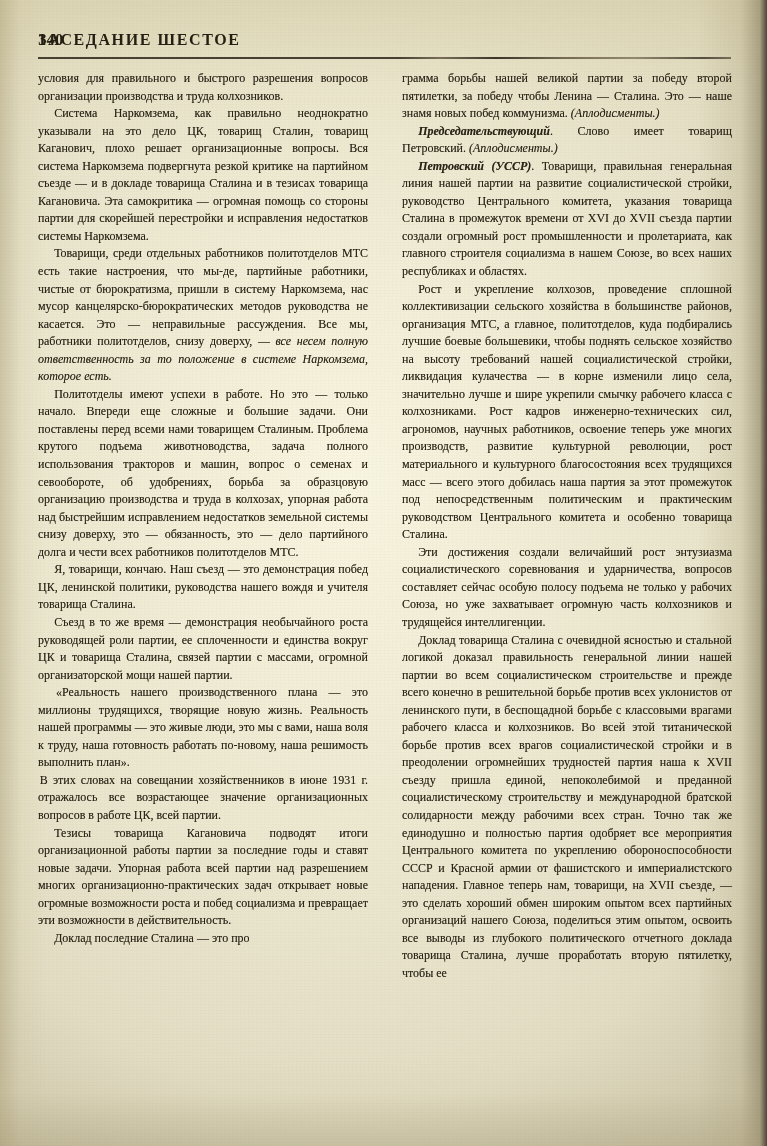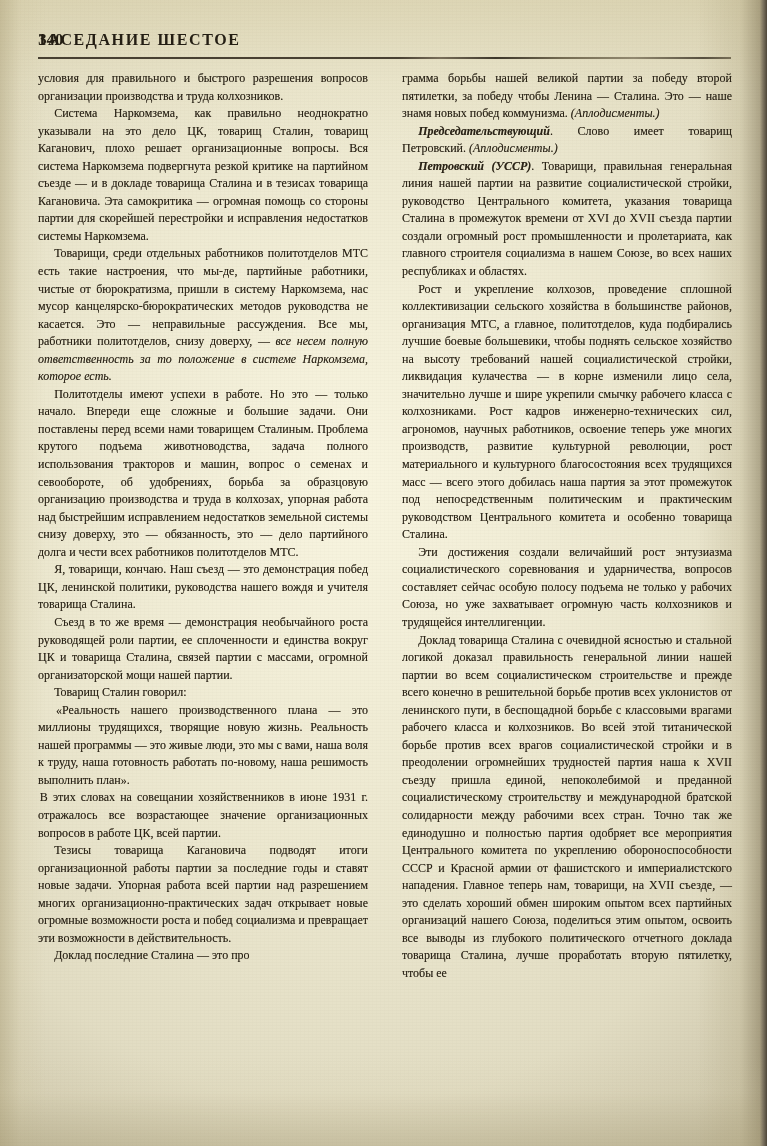--- a/index.html
+++ b/index.html
@@ -196,21 +196,20 @@
         <p>Система Наркомзема, как правильно неоднократно указывали на это дело ЦК, товарищ Сталин, товарищ Каганович, плохо решает организационные вопросы. Вся система Наркомзема подвергнута резкой критике на партийном съезде — и в докладе товарища Сталина и в тезисах товарища Кагановича. Эта самокритика — огромная помощь со стороны партии для скорейшей перестройки и исправления недостатков системы Наркомзема.</p>
 
         <p><span>Товарищи, среди отдельных работников политотделов МТС есть такие настроения, что мы-де, партийные работники, чистые от бюрократизма, пришли в систему Наркомзема, нас мусор канцелярско-бюрократических методов руководства не касается. Это — неправильные рассуждения. Все мы, работники политотделов, снизу доверху, — </span><span class="it">все несем полную ответственность за то положение в системе Наркомзема, которое есть.</span></p>
 
         <p>Политотделы имеют успехи в работе. Но это — только начало. Впереди еще сложные и большие задачи. Они поставлены перед всеми нами товарищем Сталиным. Проблема крутого подъема животноводства, задача полного использования тракторов и машин, вопрос о семенах и севообороте, об удобрениях, борьба за образцовую организацию производства и труда в колхозах, упорная работа над быстрейшим исправлением недостатков земельной системы снизу доверху, это — обязанность, это — дело партийного долга и чести всех работников политотделов МТС.</p>
 
         <p>Я, товарищи, кончаю. Наш съезд — это демонстрация побед ЦК, ленинской политики, руководства нашего вождя и учителя товарища Сталина.</p>
 
         <p>Съезд в то же время — демонстрация необычайного роста руководящей роли партии, ее сплоченности и единства вокруг ЦК и товарища Сталина, связей партии с массами, огромной организаторской мощи нашей партии.</p>
 
-        <p>Товарищ Сталин говорил:</p>
 
         <p class="quote">«Реальность нашего производственного плана — это миллионы трудящихся, творящие новую жизнь. Реальность нашей программы — это живые люди, это мы с вами, наша воля к труду, наша готовность работать по-новому, наша решимость выполнить план».</p>
 
         <p class="after-quote">В этих словах на совещании хозяйственников в июне 1931 г. отражалось все возрастающее значение организационных вопросов в работе ЦК, всей партии.</p>
 
         <p>Тезисы товарища Кагановича подводят итоги организационной работы партии за последние годы и ставят новые задачи. Упорная работа всей партии над разрешением многих организационно-практических задач открывает новые огромные возможности роста и побед социализма и превращает эти возможности в действительность.</p>
 
         <p>Доклад последние Сталина — это про</p>
 
       </div>

